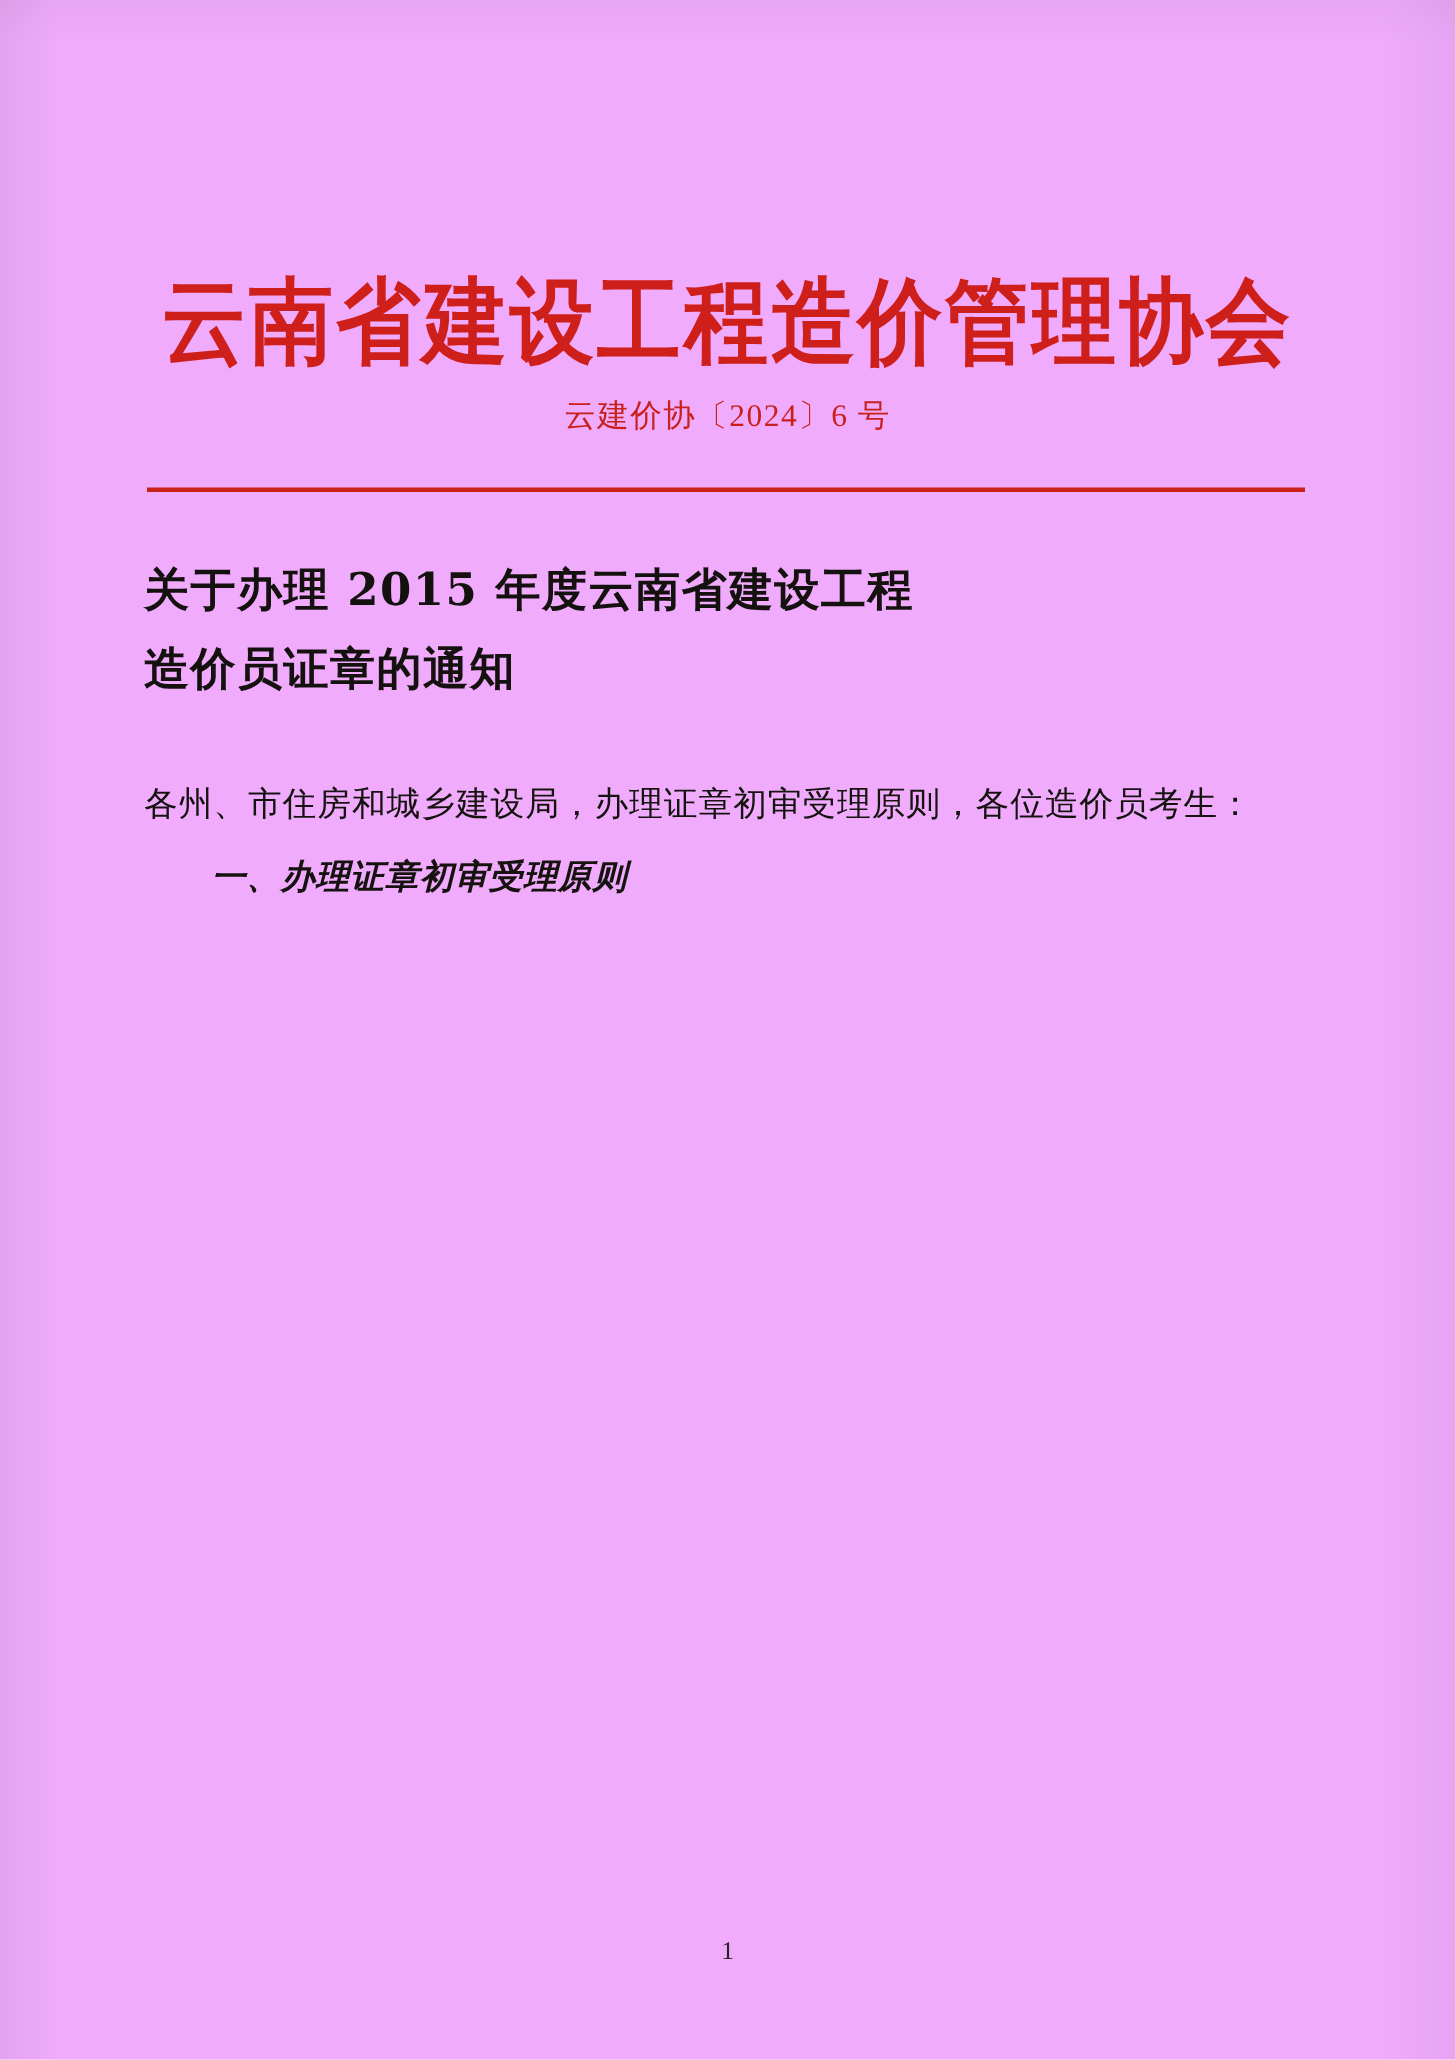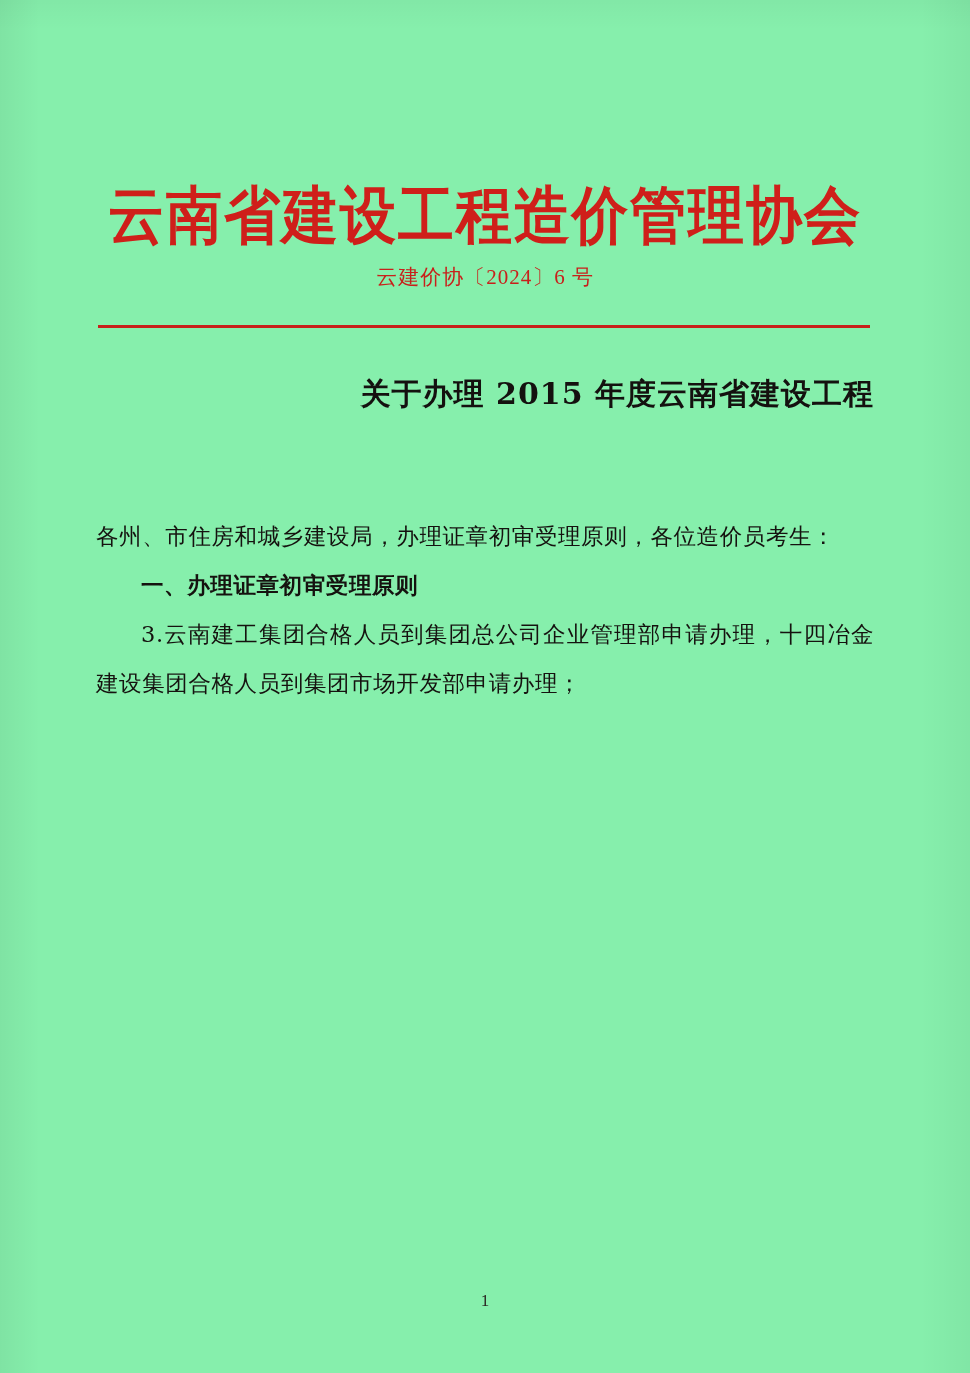--- a/index.html
+++ b/index.html
@@ -9,21 +9,21 @@
     background: #f2f0ec;
   }
   body {
     font-family: "Liberation Serif", "DejaVu Serif", serif;
   }
   .page {
     position: relative;
     width: 970px;
     height: 1373px;
     margin: 0 auto;
-    background: #86efac;
+    background: #f0abfc;
     overflow: hidden;
   }
   
   .page::before {
     content: "";
     position: absolute;
     inset: 0;
     background:
       linear-gradient(90deg, rgba(0,0,0,0.05) 0px, rgba(0,0,0,0.0) 40px),
       linear-gradient(270deg, rgba(0,0,0,0.04) 0px, rgba(0,0,0,0.0) 50px),
@@ -68,21 +68,21 @@
     left: 2px;
     width: 772px;
     height: 3px;
     background: #c8201b;
   }
   .title-block {
     position: absolute;
     top: 368px;
     left: 0;
     width: 778px;
-    text-align: right;
+    text-align: left;
     font-size: 30px;
     line-height: 1.75;
     letter-spacing: 1px;
     color: #14110f;
     font-family: "DejaVu Serif", "Liberation Serif", serif;
     font-weight: 600;
   }
   .body-block {
     position: absolute;
     top: 512px;
@@ -97,20 +97,21 @@
   }
   .p {
     margin: 0;
   }
   .p.indent {
     text-indent: 2em;
   }
   .p.heading {
     text-indent: 2em;
     font-weight: 700;
+    font-style: italic;
   }
   .page-number {
     position: absolute;
     bottom: 62px;
     left: 0;
     width: 970px;
     text-align: center;
     font-size: 17px;
     color: #2a2522;
     font-family: "Liberation Serif", serif;
@@ -124,24 +125,24 @@
 
     <div class="masthead">
       <div class="masthead-title">云南省建设工程造价管理协会</div>
       <div class="doc-number">云建价协〔2024〕6 号</div>
     </div>
 
     <div class="red-rule"></div>
 
     <div class="title-block">
       <div>关于办理 2015 年度云南省建设工程</div>
+      <div>造价员证章的通知</div>
     </div>
 
     <div class="body-block">
       <p class="p">各州、市住房和城乡建设局，办理证章初审受理原则，各位造价员考生：</p>
       <p class="p heading">一、办理证章初审受理原则</p>
-      <p class="p indent">3.云南建工集团合格人员到集团总公司企业管理部申请办理，十四冶金建设集团合格人员到集团市场开发部申请办理；</p>
     </div>
 
   </div>
 
   <div class="page-number">1</div>
 </div>
 
 </body></html>

